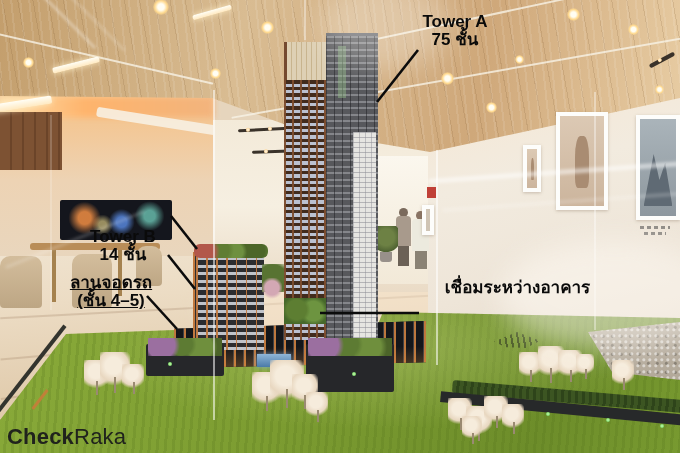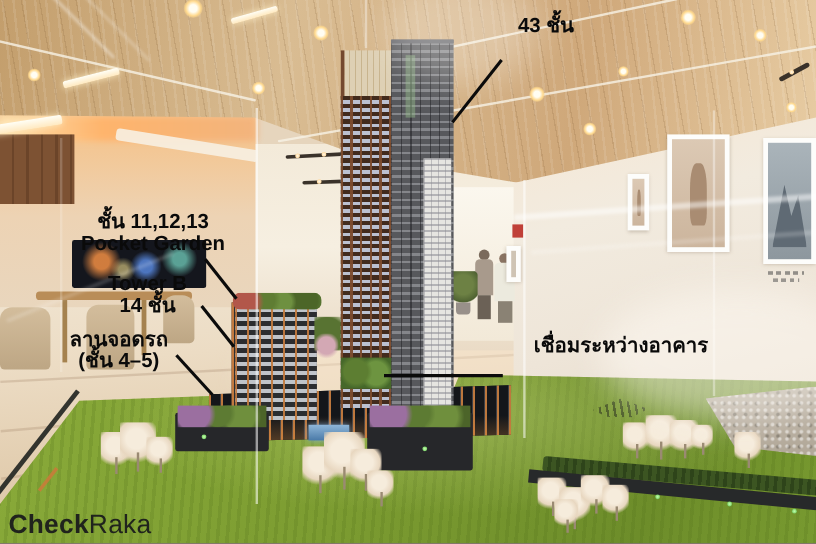--- a/index.html
+++ b/index.html
@@ -315,31 +315,28 @@
 
   <svg class="abs leader" viewBox="0 0 680 453">
     <line x1="418" y1="50" x2="377" y2="102" stroke="#0b0b0b" stroke-width="2.6"></line>
     <line x1="171" y1="216" x2="197" y2="249" stroke="#0b0b0b" stroke-width="2.6"></line>
     <line x1="168" y1="255" x2="195" y2="289" stroke="#0b0b0b" stroke-width="2.6"></line>
     <line x1="147" y1="296" x2="177" y2="329" stroke="#0b0b0b" stroke-width="2.6"></line>
     <line x1="320" y1="313" x2="419" y2="313" stroke="#0b0b0b" stroke-width="2.6"></line>
   </svg>
 
   <div class="abs label" style="left:385px;top:13px;width:140px;">
-    <div>43 ชั้น</div>
-  </div>
-  <div class="abs label" style="left:40px;top:176px;width:175px;">
-    <div>ชั้น 11,12,13</div>
-    <div>Pocket Garden</div>
+    <div>Tower A</div>
+    <div>75 ชั้น</div>
   </div>
   <div class="abs label" style="left:58px;top:228px;width:130px;">
     <div>Tower B</div>
     <div>14 ชั้น</div>
   </div>
-  <div class="abs label" style="left:24px;top:274px;width:150px;">
+  <div class="abs label" style="left:36px;top:274px;width:150px;text-decoration:underline;">
     <div>ลานจอดรถ</div>
     <div>(ชั้น 4–5)</div>
   </div>
   <div class="abs label" style="left:430px;top:279px;width:175px;">
     <div>เชื่อมระหว่างอาคาร</div>
   </div>
 
   <div class="abs watermark">
     <span class="b">Check</span><span class="l">Raka</span>
   </div>

